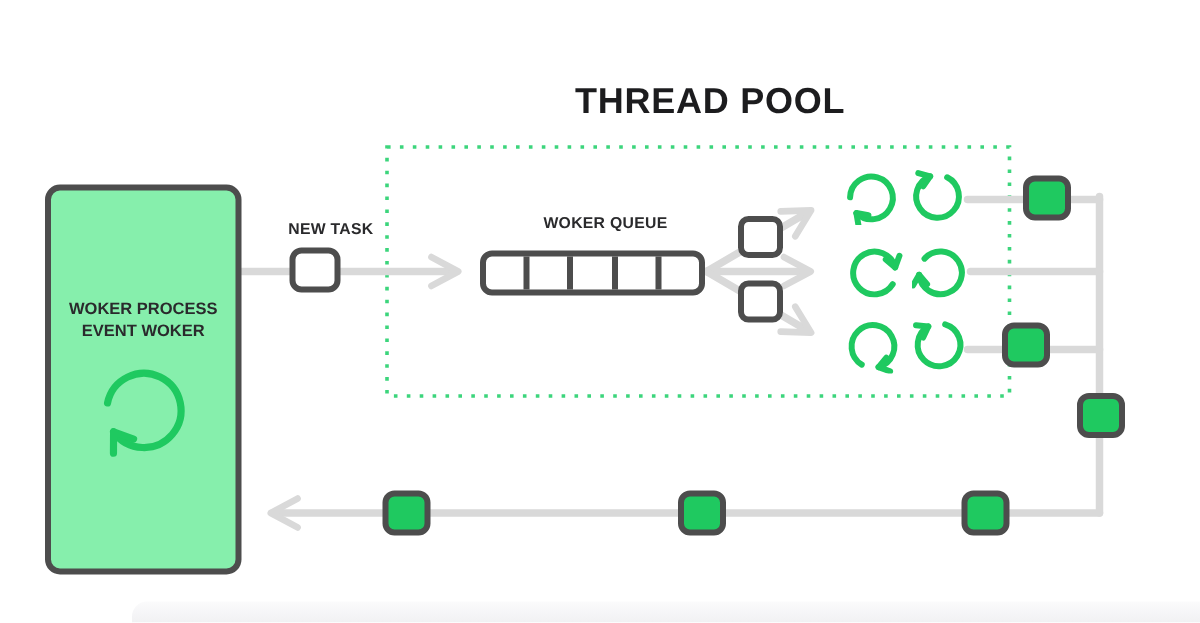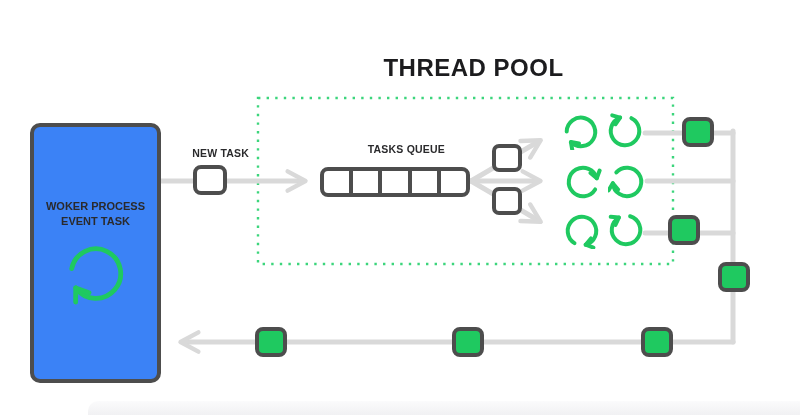--- a/index.html
+++ b/index.html
@@ -42,21 +42,21 @@
     z-index: 7;
   }
   .label-new-task   { left: 169px; top: 147px; width: 80px; }
   .label-tasks-queue{ left: 345px; top: 143px; width: 100px; }
   .label-completed  { left: 392px; top: 374px; width: 150px; }
 
   
   .worker-box {
     position: absolute;
     left: 30px; top: 123px; width: 131px; height: 260px;
-    background: #3b82f6;
+    background: #86efac;
     border: 4px solid var(--dark);
     border-radius: 10px;
     z-index: 5;
   }
   .worker-label {
     position: absolute;
     left: 0; top: 72px; width: 100%;
     text-align: center;
     font-size: 11px; font-weight: bold;
     line-height: 1.4;
@@ -172,31 +172,31 @@
     <path class="flow" d="M645,233 H733"></path>
     <path class="flow" d="M733,131 V342"></path>
     <path class="flow" marker-end="url(#ah)" d="M733,342 H186"></path>
   </svg>
 
   <div class="pool-title">THREAD POOL</div>
 
   <div class="worker-box">
     <div class="worker-label">
       <div>WOKER PROCESS</div>
-      <div>EVENT TASK</div>
+      <div>EVENT WOKER</div>
     </div>
     <svg class="cycle cycle--big worker-cycle" width="66" height="66" viewBox="0 0 40 40">
       <use href="#cycle-icon-def" transform="rotate(250 20 21)"></use>
     </svg>
   </div>
 
   <div class="small-label label-new-task">NEW TASK</div>
   <div class="task-white new-task-square"></div>
 
-  <div class="small-label label-tasks-queue">TASKS QUEUE</div>
+  <div class="small-label label-tasks-queue">WOKER QUEUE</div>
   <div class="queue">
     <div class="queue-cell"></div>
     <div class="queue-cell"></div>
     <div class="queue-cell"></div>
     <div class="queue-cell"></div>
     <div class="queue-cell"></div>
   </div>
 
   <div class="task-white pending-1"></div>
   <div class="task-white pending-2"></div>

